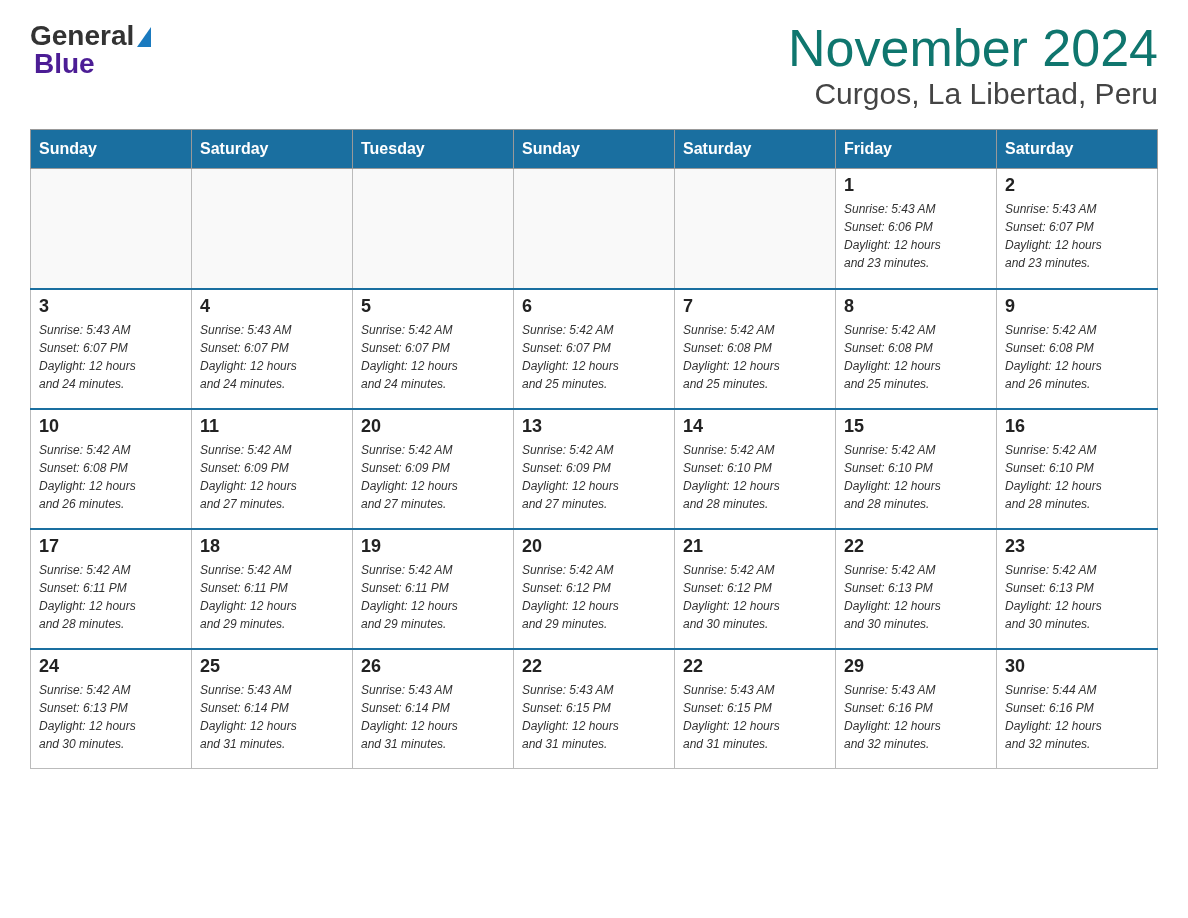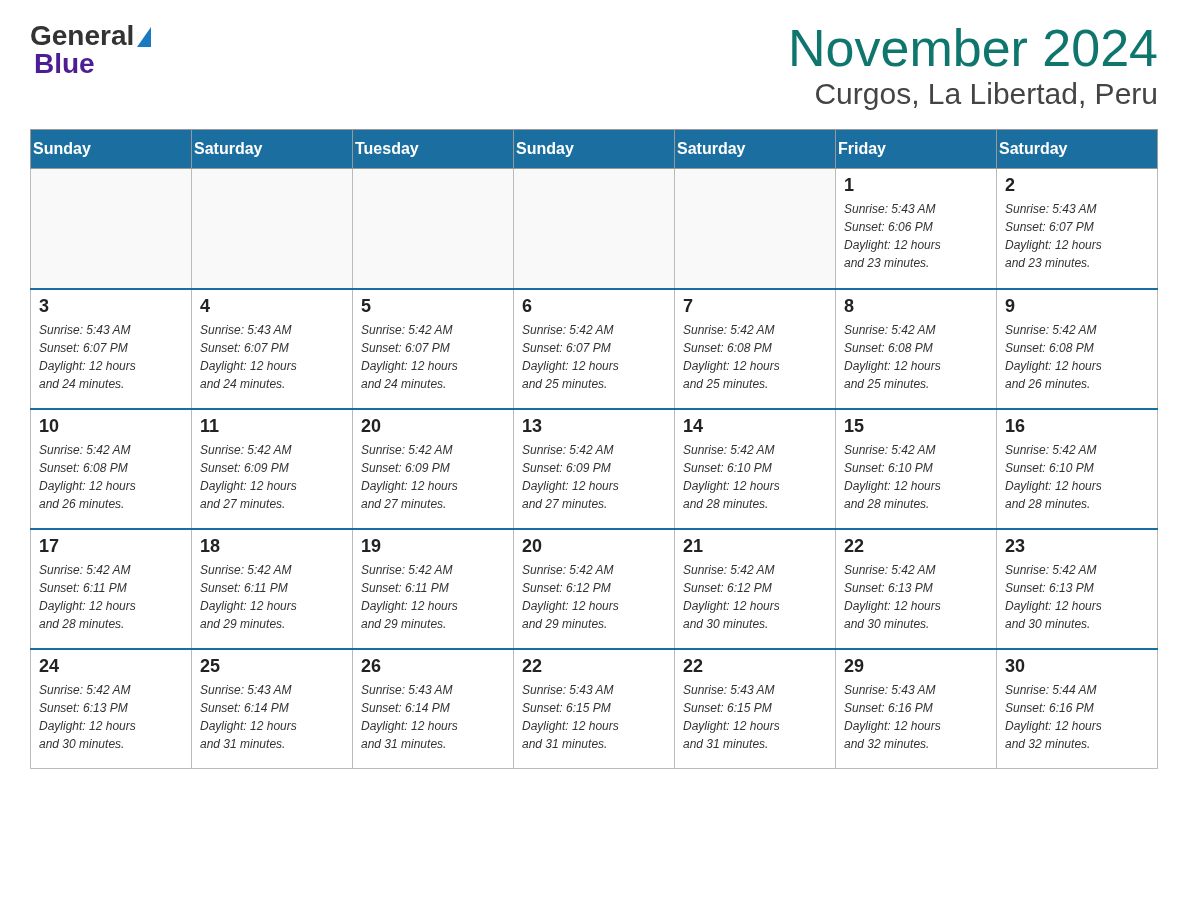--- a/index.html
+++ b/index.html
@@ -67,21 +67,21 @@
     .calendar {
       width: 100%;
       border-collapse: collapse;
       border: 1px solid #999;
     }
     .calendar th {
       background-color: #1a6fa0;
       color: #fff;
       font-size: 16px;
       font-weight: bold;
-      padding: 10px 2px;
+      padding: 10px 8px;
       text-align: left;
       border: 1px solid #999;
     }
     .calendar td {
       vertical-align: top;
       padding: 6px 8px;
       border: 1px solid #bbb;
       width: 14.28%;
       background: #fff;
       font-size: 12.5px;

